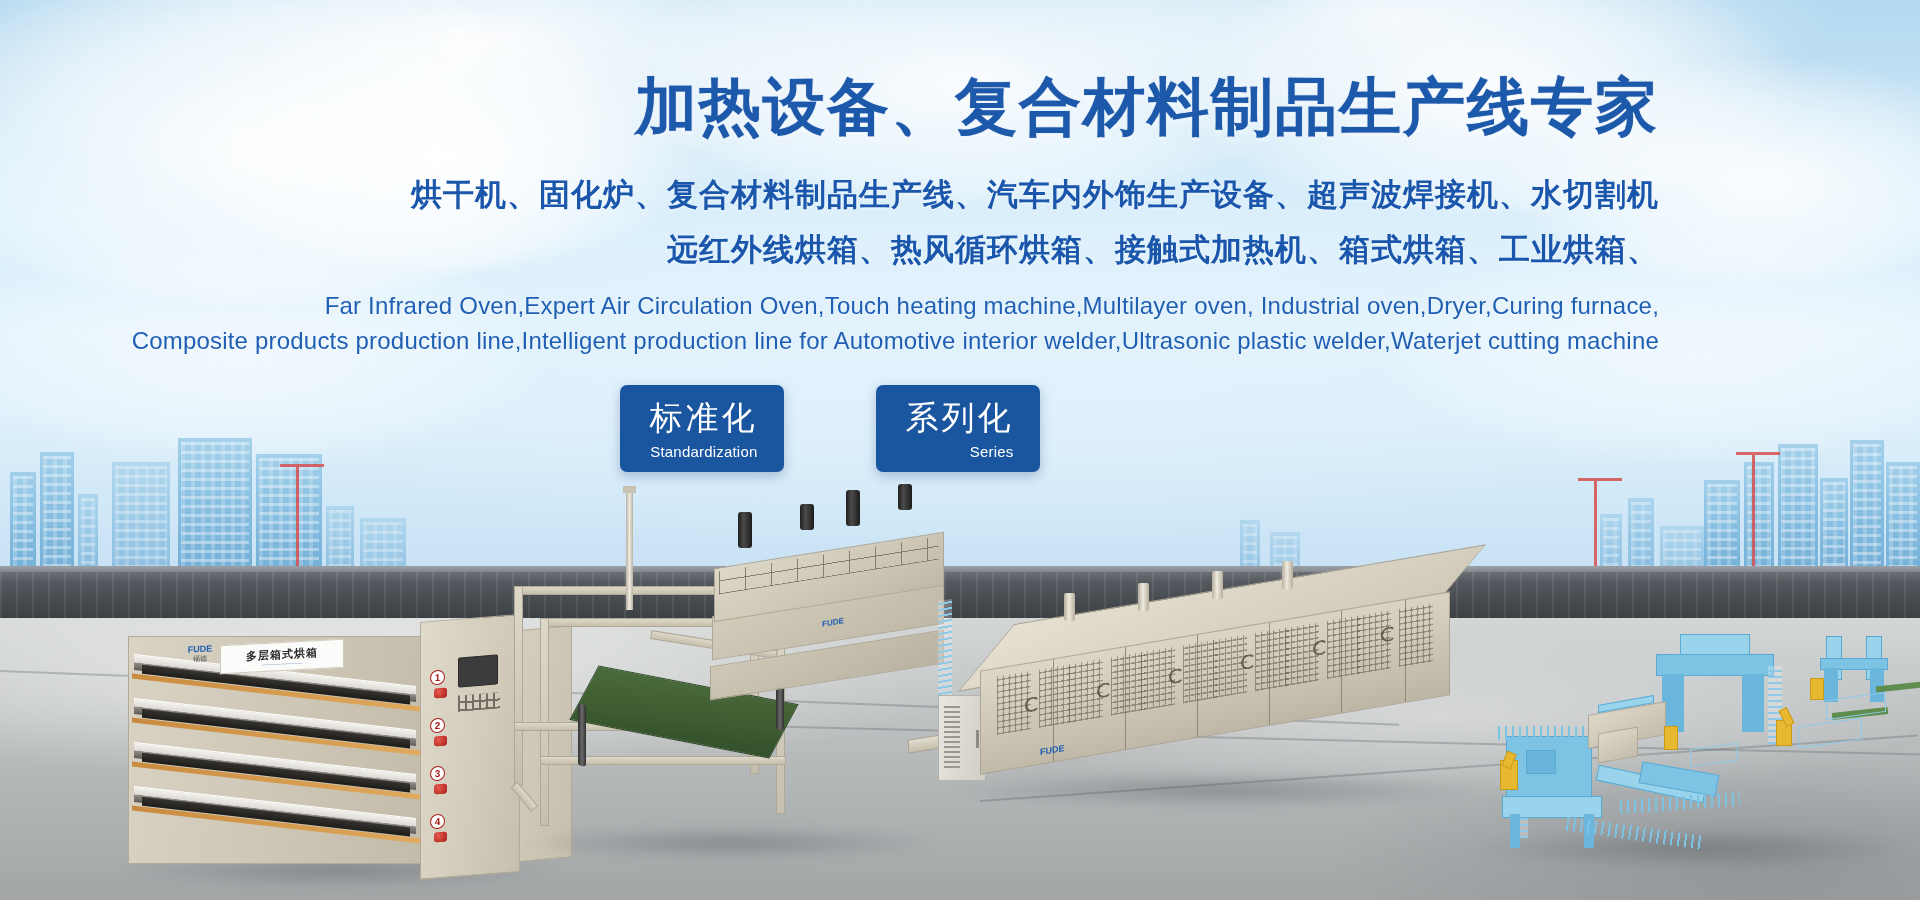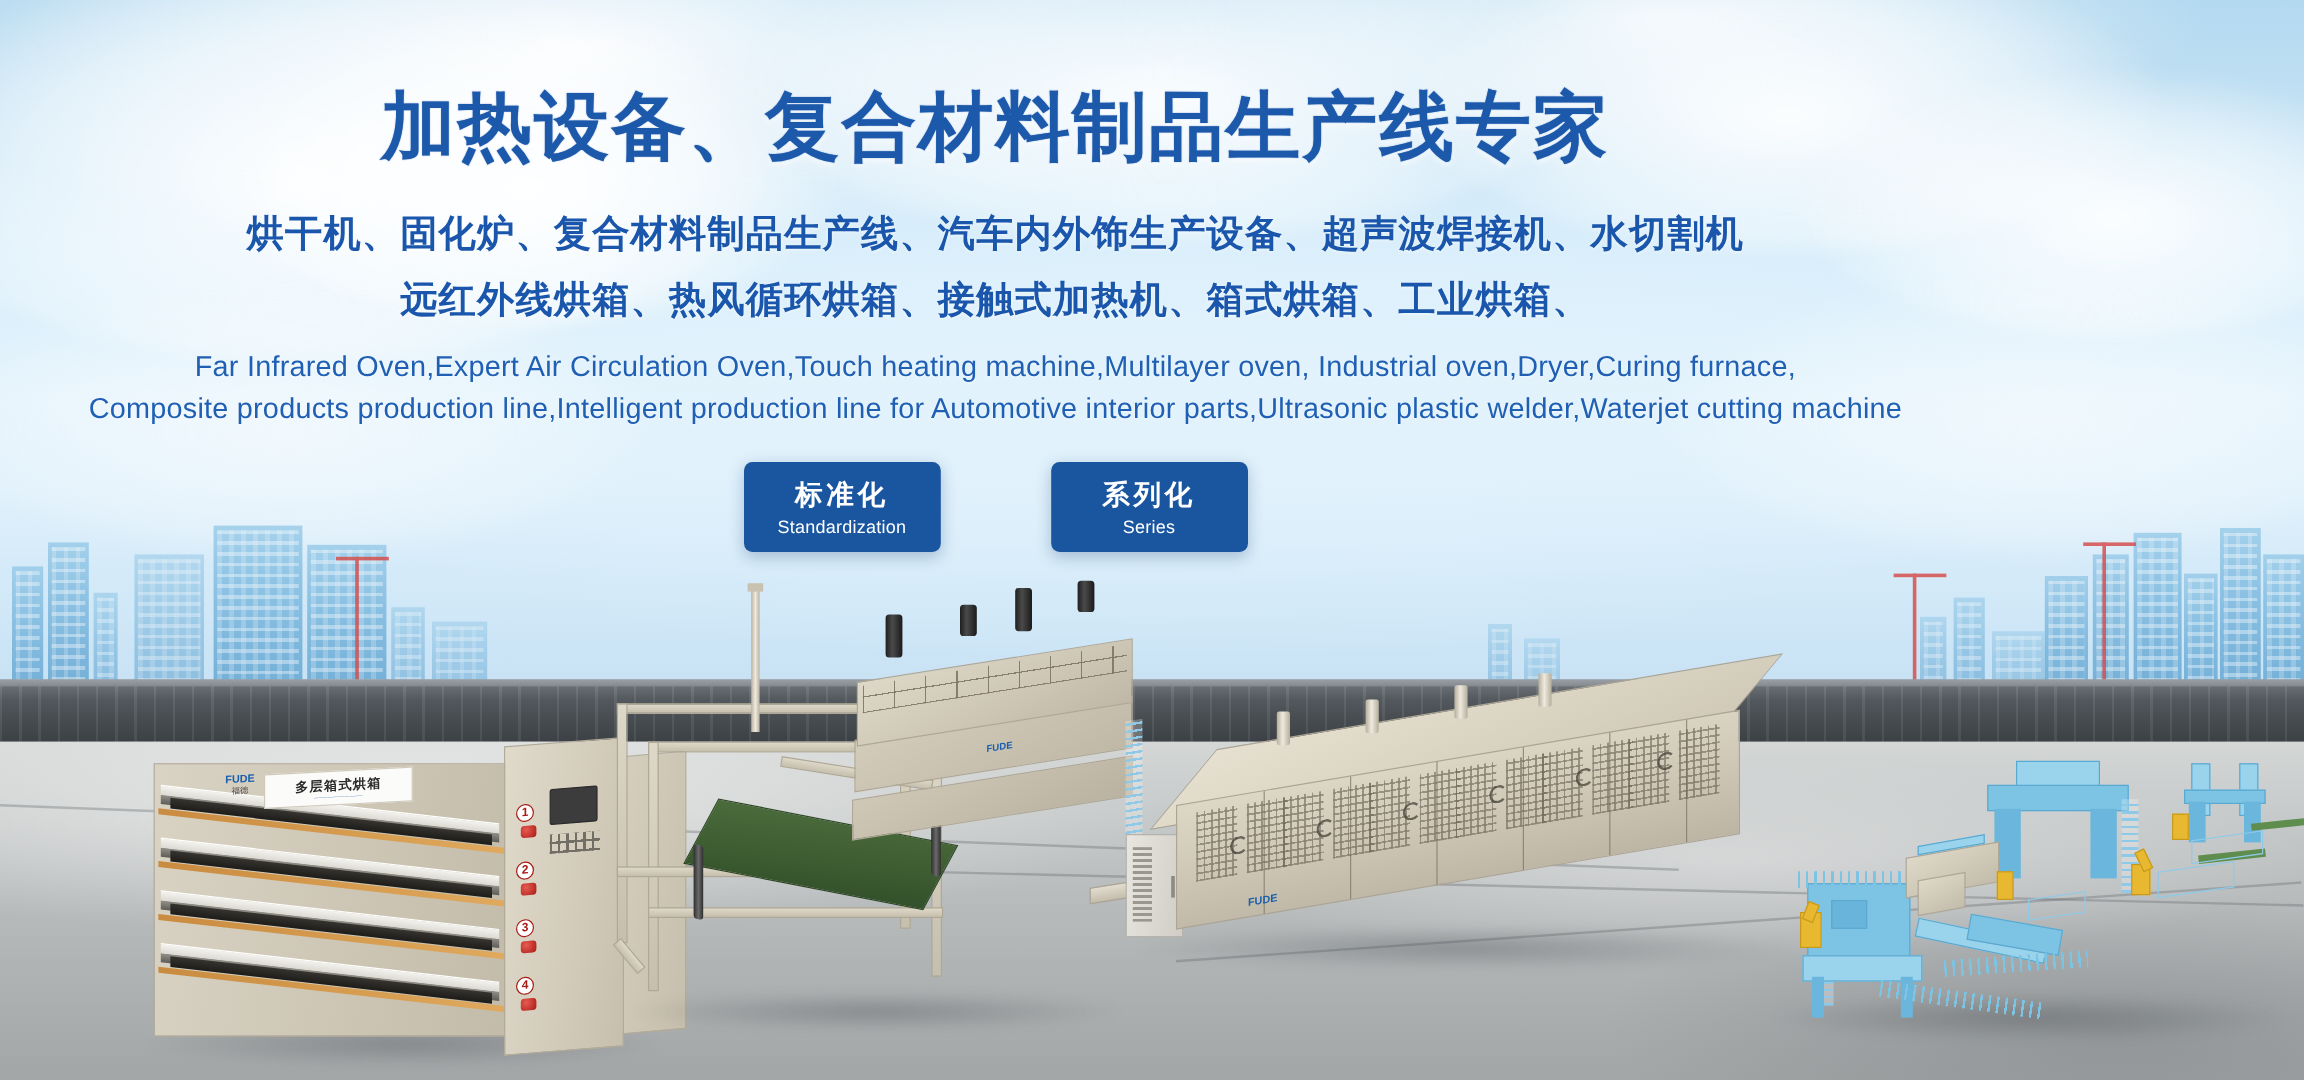--- a/index.html
+++ b/index.html
@@ -76,21 +76,21 @@
   }
   .ground .sheen{
     position:absolute; inset:0;
     background:
       radial-gradient(ellipse 900px 150px at 18% 20%, rgba(255,255,255,.55), rgba(255,255,255,0) 70%),
       radial-gradient(ellipse 700px 120px at 75% 35%, rgba(255,255,255,.35), rgba(255,255,255,0) 70%),
       radial-gradient(ellipse 600px 160px at 92% 85%, rgba(80,86,90,.25), rgba(80,86,90,0) 72%);
   }
 
   
-  .text-wrap{ position:absolute; left:0; top:0; width:1659px; z-index:30; text-align:center; }
+  .text-wrap{ position:absolute; left:0; top:0; width:1659px; z-index:30; text-align:right; }
 
   .title-cn{
     margin-top:74px;
     font-size:62px; font-weight:bold; letter-spacing:2px;
     color:#1d59ab;
     text-shadow:0 2px 5px rgba(255,255,255,.65), 0 0 1px #1d59ab;
     line-height:1.05;
   }
   .title-en{
     margin-top:8px;
@@ -121,21 +121,21 @@
   .badge{
     background:#1a56a0;
     border-radius:7px;
     padding:14px 26px 12px 26px;
     min-width:164px;
     box-shadow:0 4px 12px rgba(20,60,115,.28);
     color:#fff;
     cursor:pointer;
   }
   .badge .b-cn{
-    font-size:23px; font-weight:bold; letter-spacing:3px; line-height:1.15;
+    font-size:33px; font-weight:normal; letter-spacing:3px; line-height:1.15;
   }
   .badge .b-en{
     margin-top:6px; font-size:15px; letter-spacing:.2px;
   }
 
   
   .machines{ position:absolute; left:0; top:0; width:1920px; height:900px; z-index:20; pointer-events:none;}
   .m{ position:absolute; }
 
   
@@ -544,21 +544,21 @@
   <div class="text-wrap">
     <h1 class="title-cn">加热设备、复合材料制品生产线专家</h1>
 
     <div class="sub-cn">
       <div>烘干机、固化炉、复合材料制品生产线、汽车内外饰生产设备、超声波焊接机、水切割机</div>
       <div>远红外线烘箱、热风循环烘箱、接触式加热机、箱式烘箱、工业烘箱、</div>
     </div>
 
     <div class="sub-en">
       <div>Far Infrared Oven,Expert Air Circulation Oven,Touch heating machine,Multilayer oven, Industrial oven,Dryer,Curing furnace,</div>
-      <div>Composite products production line,Intelligent production line for Automotive interior parts,Ultrasonic plastic welder,Waterjet cutting machine</div>
+      <div>Composite products production line,Intelligent production line for Automotive interior welder,Ultrasonic plastic welder,Waterjet cutting machine</div>
     </div>
 
     <div class="badges">
       <div class="badge">
         <div class="b-cn">标准化</div>
         <div class="b-en">Standardization</div>
       </div>
       <div class="badge">
         <div class="b-cn">系列化</div>
         <div class="b-en">Series</div>

